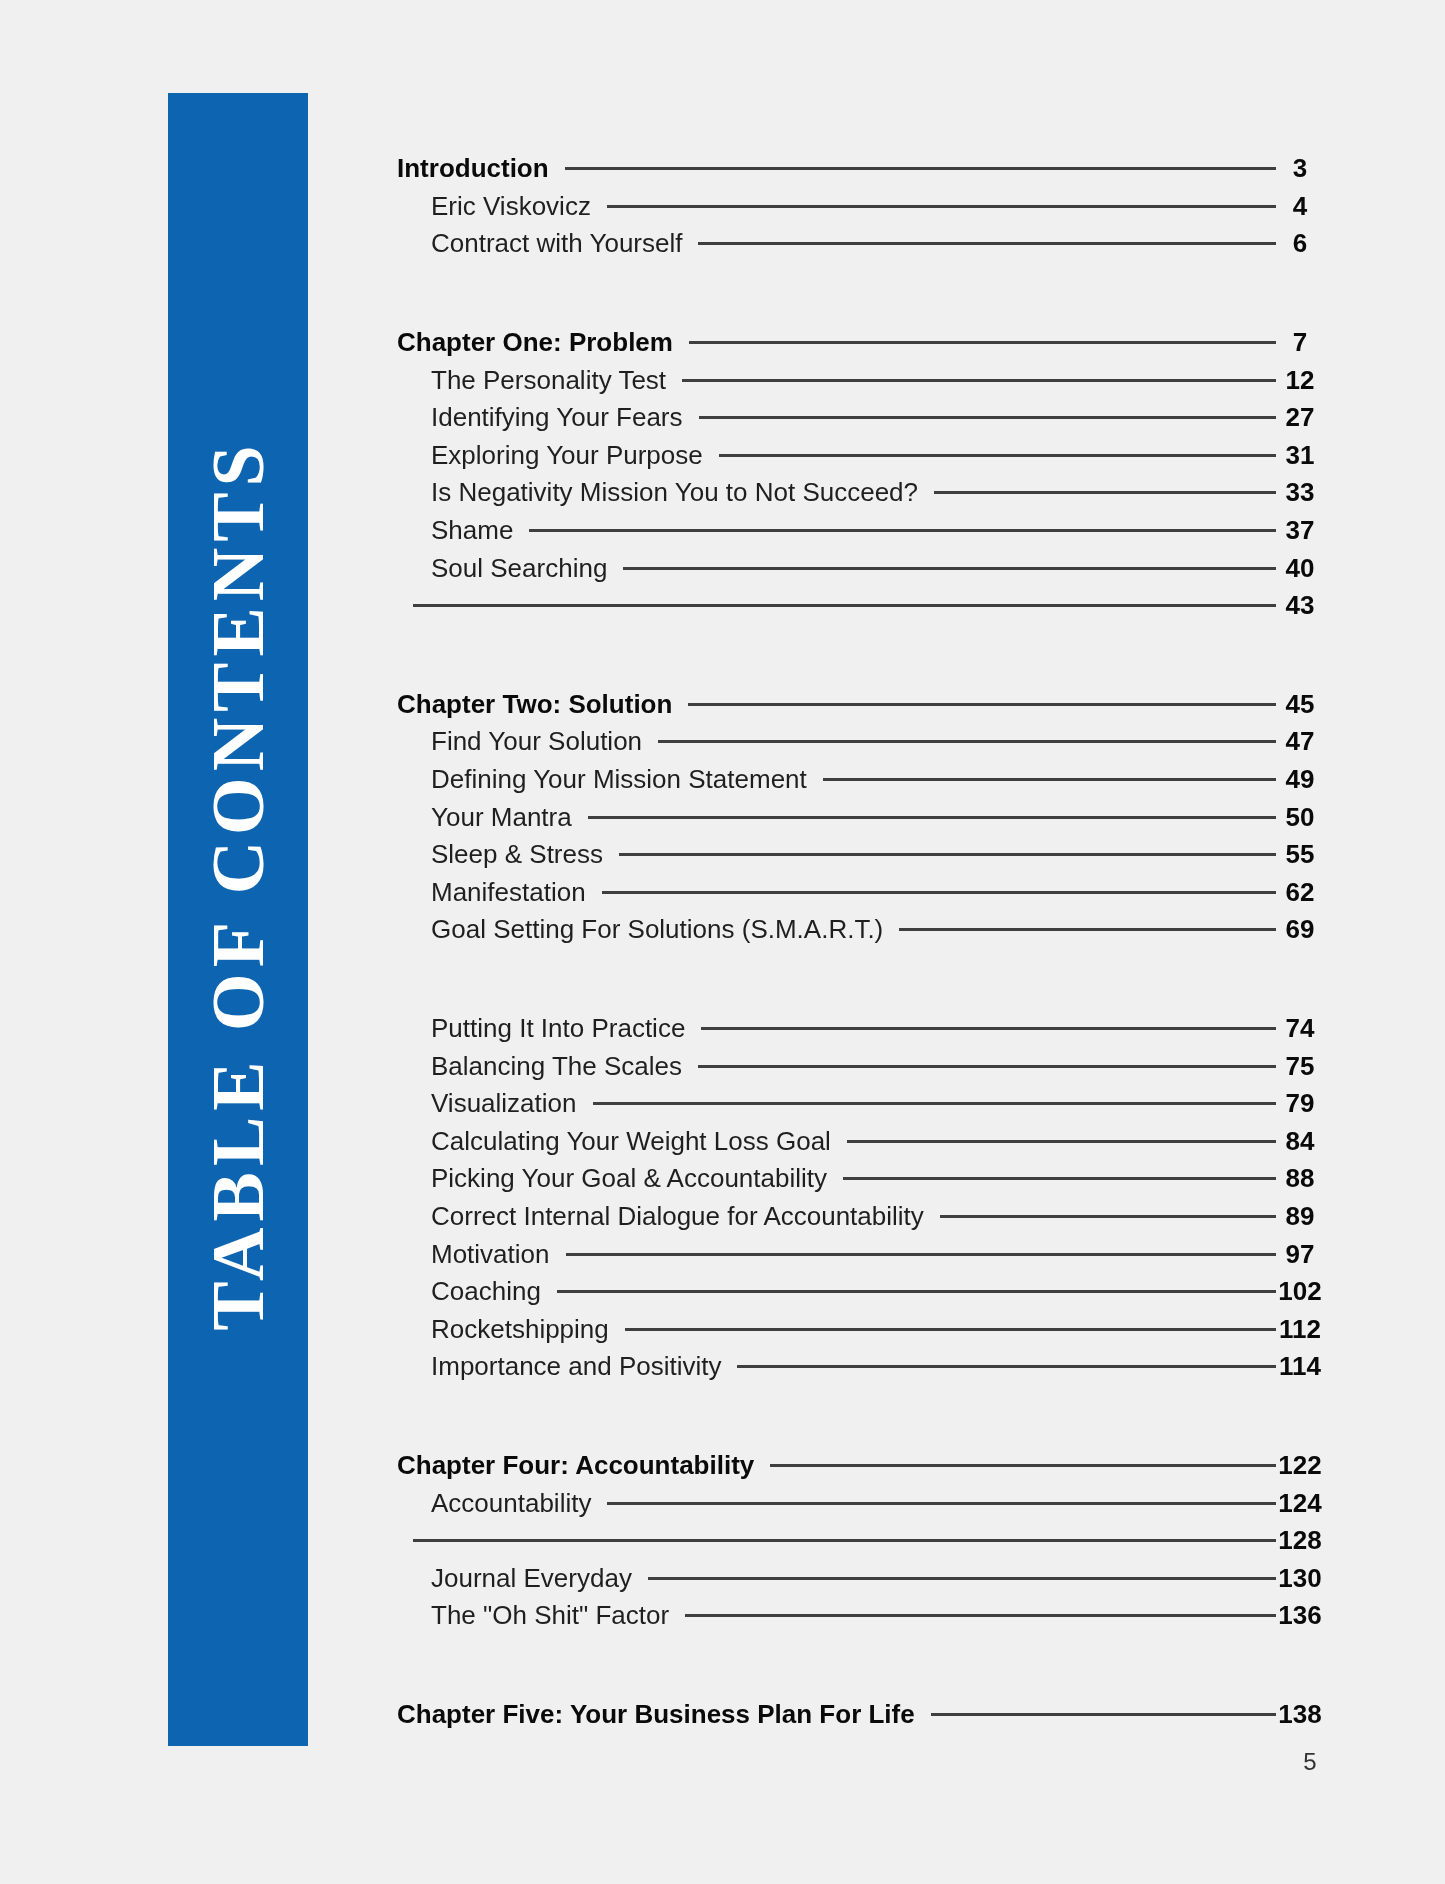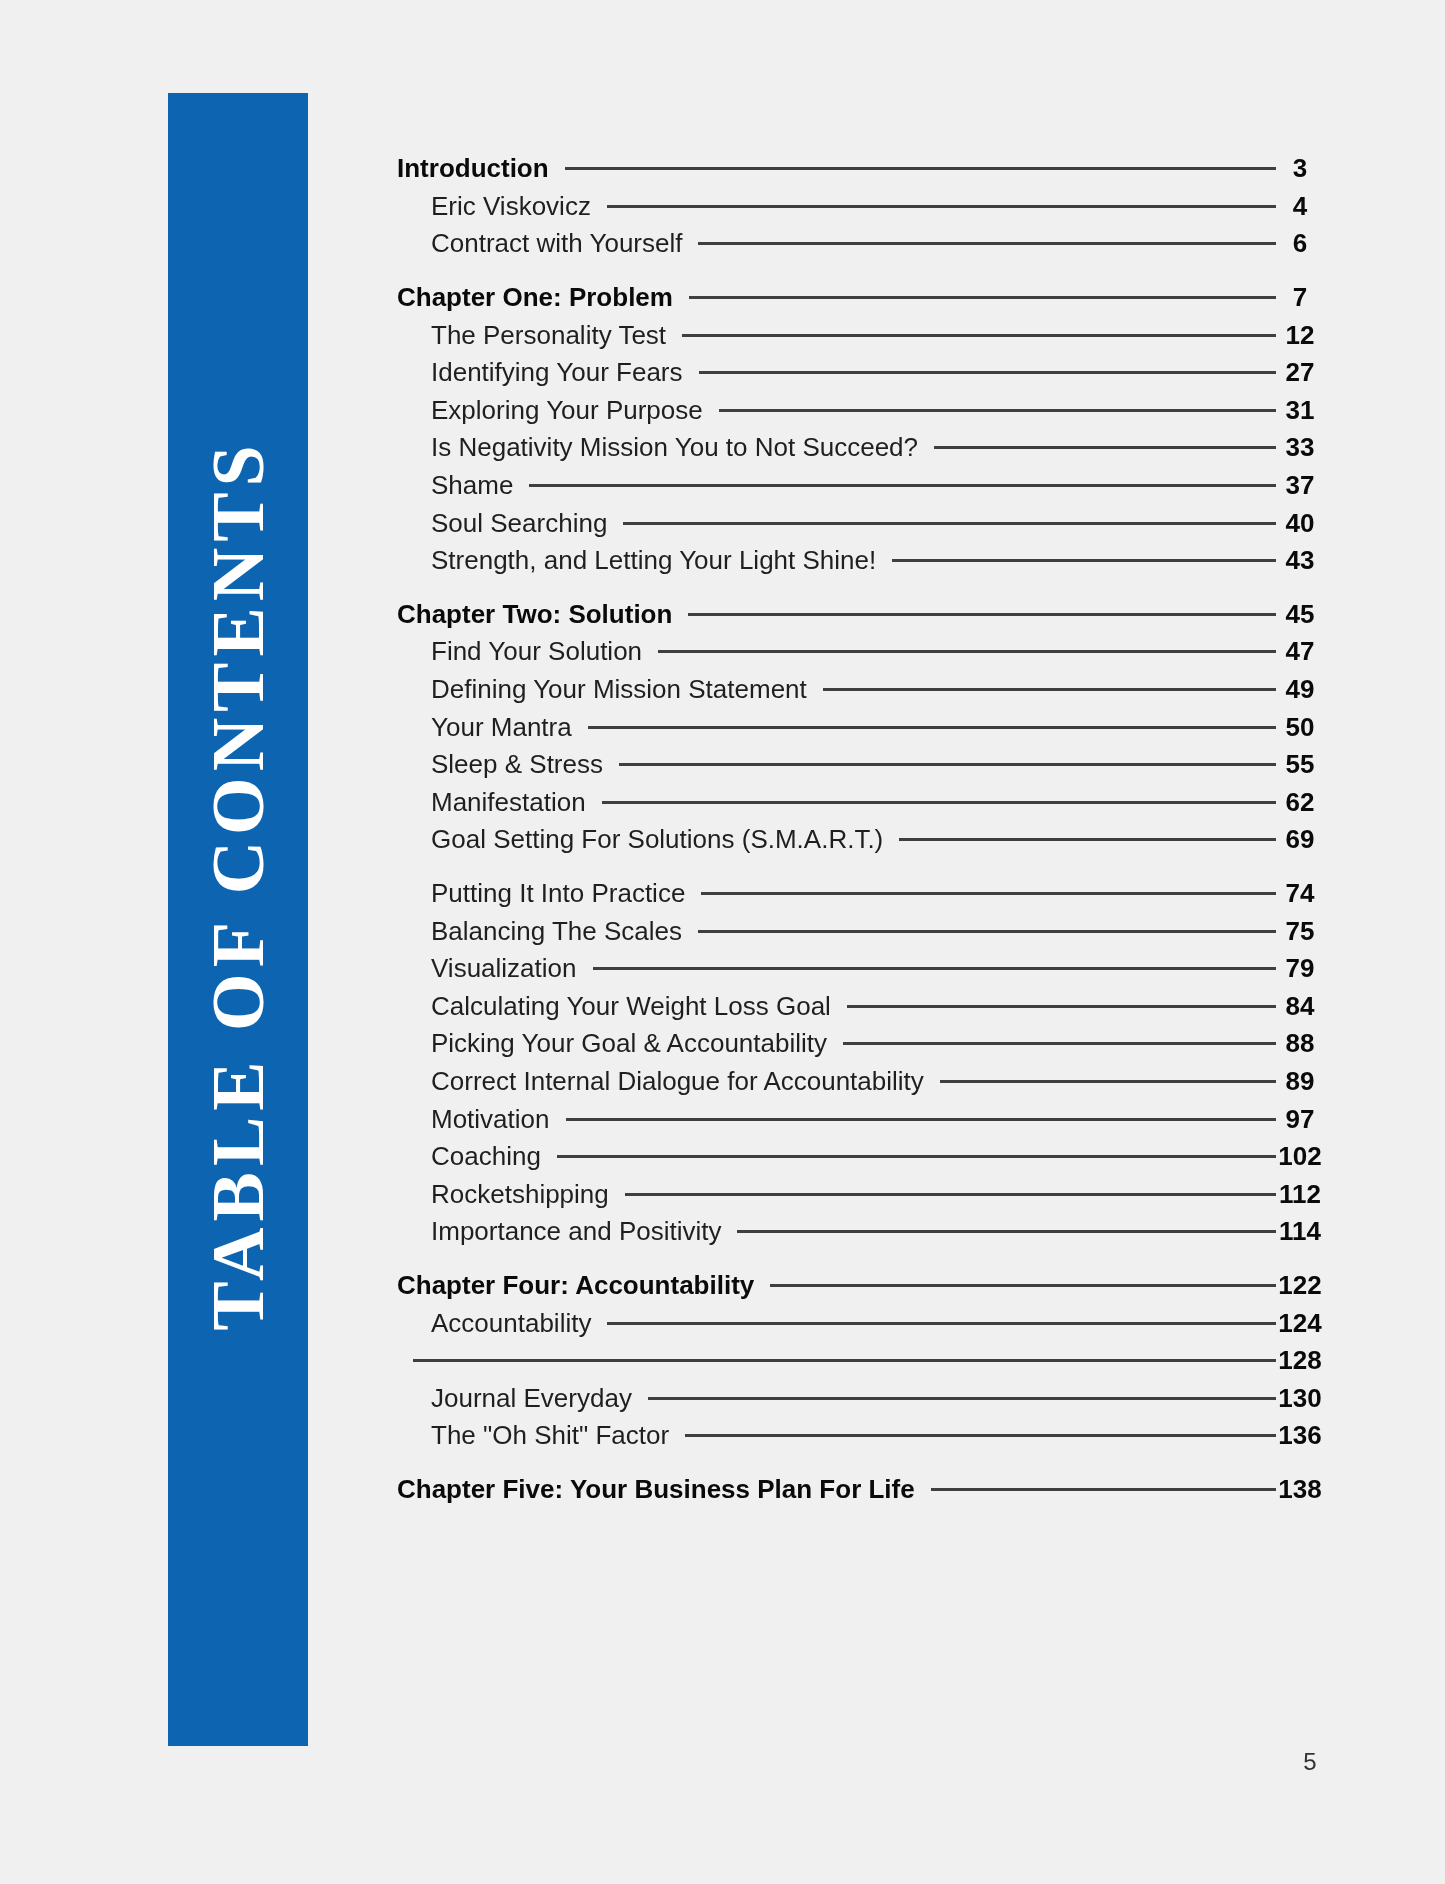--- a/index.html
+++ b/index.html
@@ -36,21 +36,21 @@
     font-size: 74px;
     letter-spacing: 6px;
   }
   
   .toc {
     position: absolute;
     left: 397px;
     top: 150px;
     width: 927px;
   }
-  .toc-section { margin-top: 16px; }
+  .toc-section { margin-top: 61px; }
   .toc-section:first-child { margin-top: 0; }
   .toc-row {
     display: flex;
     align-items: center;
     height: 37.6px;
     color: #1f1f1f;
     font-size: 26px;
   }
   .toc-row.heading {
     font-weight: 700;
@@ -138,21 +138,20 @@
           <span class="toc-label">Shame</span>
           <span class="leader"></span>
           <span class="pagenum">37</span>
         </div>
         <div class="toc-row item">
           <span class="toc-label">Soul Searching</span>
           <span class="leader"></span>
           <span class="pagenum">40</span>
         </div>
         <div class="toc-row item">
-          <span class="toc-label">Strength, and Letting Your Light Shine!</span>
           <span class="leader"></span>
           <span class="pagenum">43</span>
         </div>
       </div>
       <div class="toc-section">
         <div class="toc-row heading">
           <span class="toc-label">Chapter Two: Solution</span>
           <span class="leader"></span>
           <span class="pagenum">45</span>
         </div>

